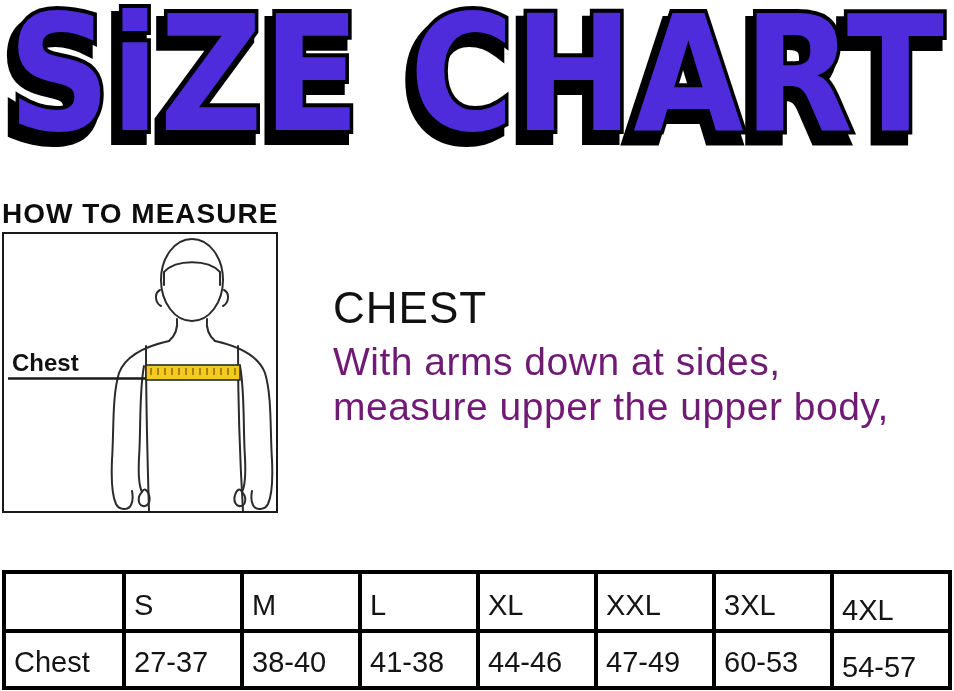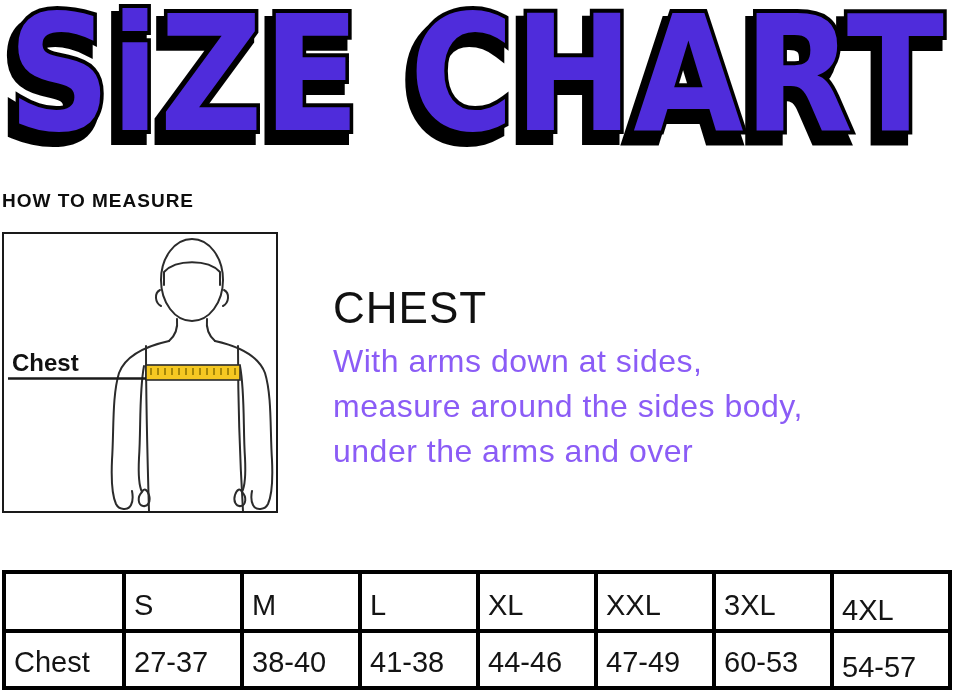--- a/index.html
+++ b/index.html
@@ -4,32 +4,32 @@
 <style>
   html,body{margin:0;padding:0;background:#ffffff;}
   #page{position:relative;width:954px;height:691px;background:#ffffff;overflow:hidden;
         font-family:"Liberation Sans",sans-serif;color:#161616;}
 
   
   #title-svg{position:absolute;left:0;top:0;width:954px;height:160px;}
   #title-svg text{font-family:"DejaVu Sans",sans-serif;font-weight:bold;}
 
   
-  .howto{position:absolute;left:2px;top:190px;font-size:19px;font-weight:bold;
+  .howto{position:absolute;left:2px;top:198px;font-size:28px;font-weight:bold;
          letter-spacing:1px;color:#0d0d0d;}
 
   
   .diagram-box{position:absolute;left:2px;top:232px;width:276px;height:281px;
                border:2px solid #1a1a1a;box-sizing:border-box;background:#fff;}
   .diagram-box svg{position:absolute;left:0;top:0;}
 
   
   .instructions{position:absolute;left:333px;top:286px;width:618px;}
   .instructions .head{font-size:44px;line-height:44px;letter-spacing:1px;color:#111;}
-  .instructions .line{font-size:32px;line-height:45px;letter-spacing:0.5px;color:#8b5cf6;}
+  .instructions .line{font-size:39px;line-height:45px;letter-spacing:0.5px;color:#701a75;}
   .instructions .lines{margin-top:9px;}
 
   
   table.size-table{position:absolute;left:2px;top:570px;border-collapse:collapse;
                    table-layout:fixed;width:946px;}
   table.size-table th,table.size-table td{
       border:4px solid #000;vertical-align:bottom;text-align:left;
       font-size:29px;font-weight:normal;color:#141414;
       padding:0 0 7px 8px;box-sizing:border-box;}
   table.size-table th{height:59px;}
@@ -80,22 +80,21 @@
       <path stroke="#1a1a1a" stroke-width="2.4" fill="none" d="M4 144.5 L142 144.5"></path>
 
       <text x="8" y="137" font-size="24" font-weight="bold" fill="#111" font-family="Liberation Sans, sans-serif">Chest</text>
     </svg>
   </div>
 
   <div class="instructions">
     <div class="head">CHEST</div>
     <div class="lines">
       <div class="line">With arms down at sides,</div>
-      <div class="line">measure around the sides body,</div>
-      <div class="line">under the arms and over</div>
+      <div class="line">measure upper the upper body,</div>
     </div>
   </div>
 
   <table class="size-table">
     <tbody>
         <tr>
       <th class="corner col-label"></th>
       <th class="col-size">S</th>
       <th class="col-size">M</th>
       <th class="col-size">L</th>

